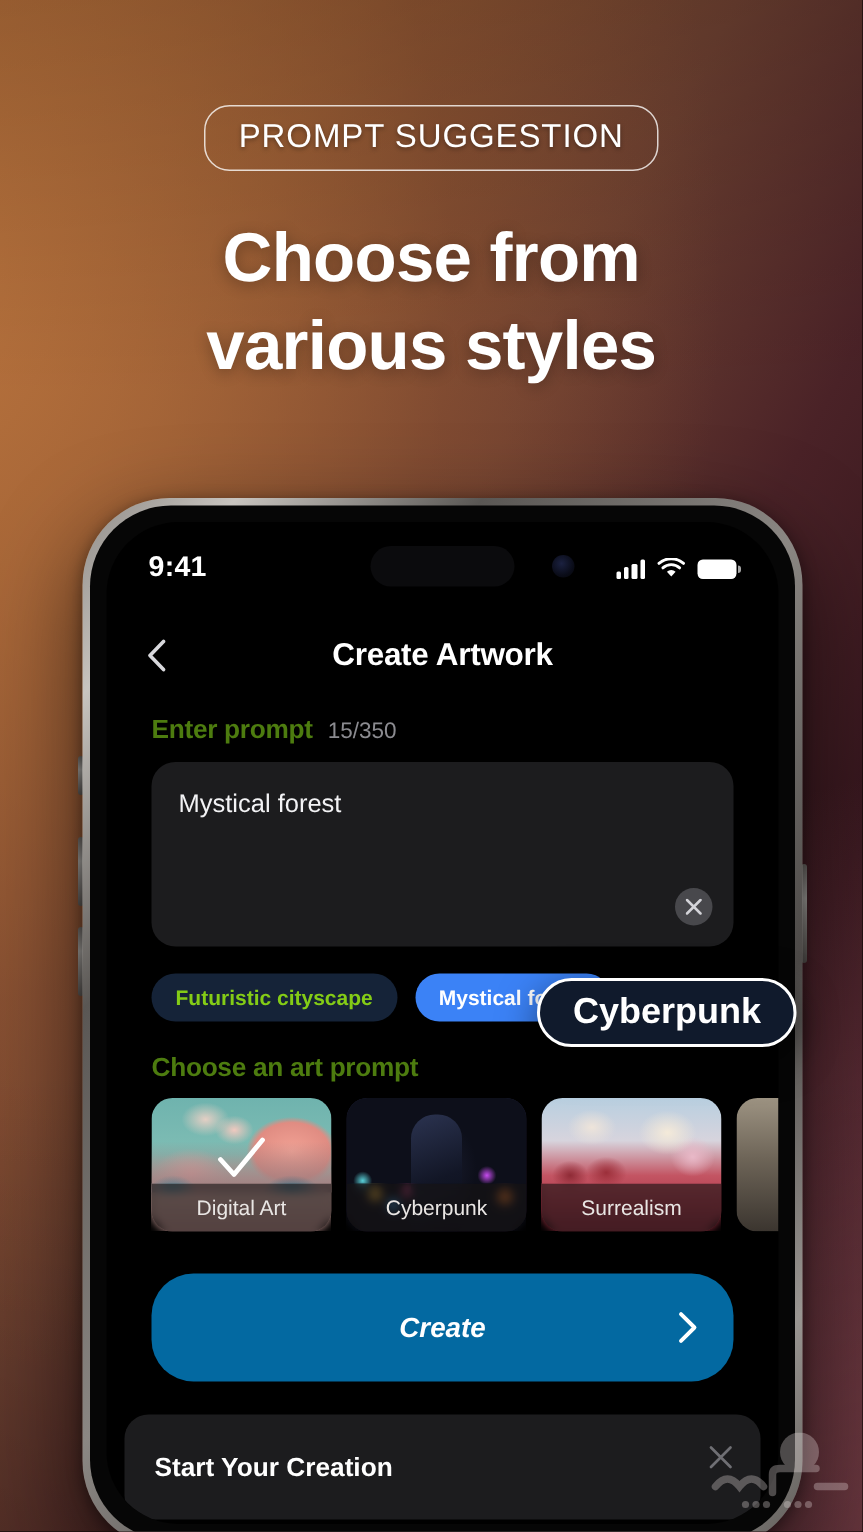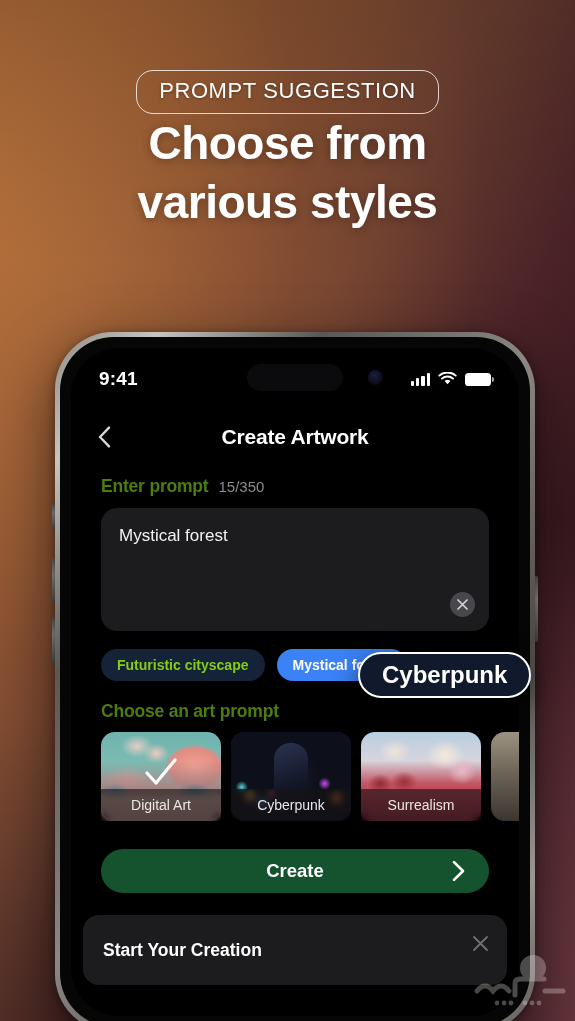--- a/index.html
+++ b/index.html
@@ -35,20 +35,21 @@
     border:1.6px solid rgba(255,255,255,0.78);
     border-radius:17px;
     color:#fff;
     font-size:22px;
     letter-spacing:0.6px;
     font-weight:400;
     line-height:1;
     text-shadow:0 1px 3px rgba(0,0,0,0.35);
   }
   #headline{
+    margin-top:28px;
     color:#fff;
     font-size:46px;
     font-weight:bold;
     line-height:1.28;
     letter-spacing:-0.5px;
     text-shadow:0 2px 10px rgba(0,0,0,0.3);
   }
   #headline .l{ display:block; }
 
   
@@ -271,25 +272,26 @@
   .art-part{
     background:
       radial-gradient(30px 24px at 50% 26%, #c9bda9 0%, rgba(201,189,169,0) 76%),
       linear-gradient(180deg,#9d9382 0%, #6e6558 45%, #3b352f 100%);
   }
 
   
   #createBtn{
     margin:28px 30px 0;
     position:relative;
-    height:44px;
+    height:72px;
     border-radius:28px;
-    background:#14532d;
+    background:#0369a1;
     display:flex; align-items:center; justify-content:center;
     cursor:pointer;
+    font-style:italic;
   }
   #createLabel{ color:#fff; font-size:18.5px; font-weight:bold; }
   #createChev{ position:absolute; right:24px; top:50%; transform:translateY(-50%); }
 
   
   #bottomCard{
     margin:22px 12px 0;
     height:70px;
     background:#1c1c1e;
     border-radius:16px;

